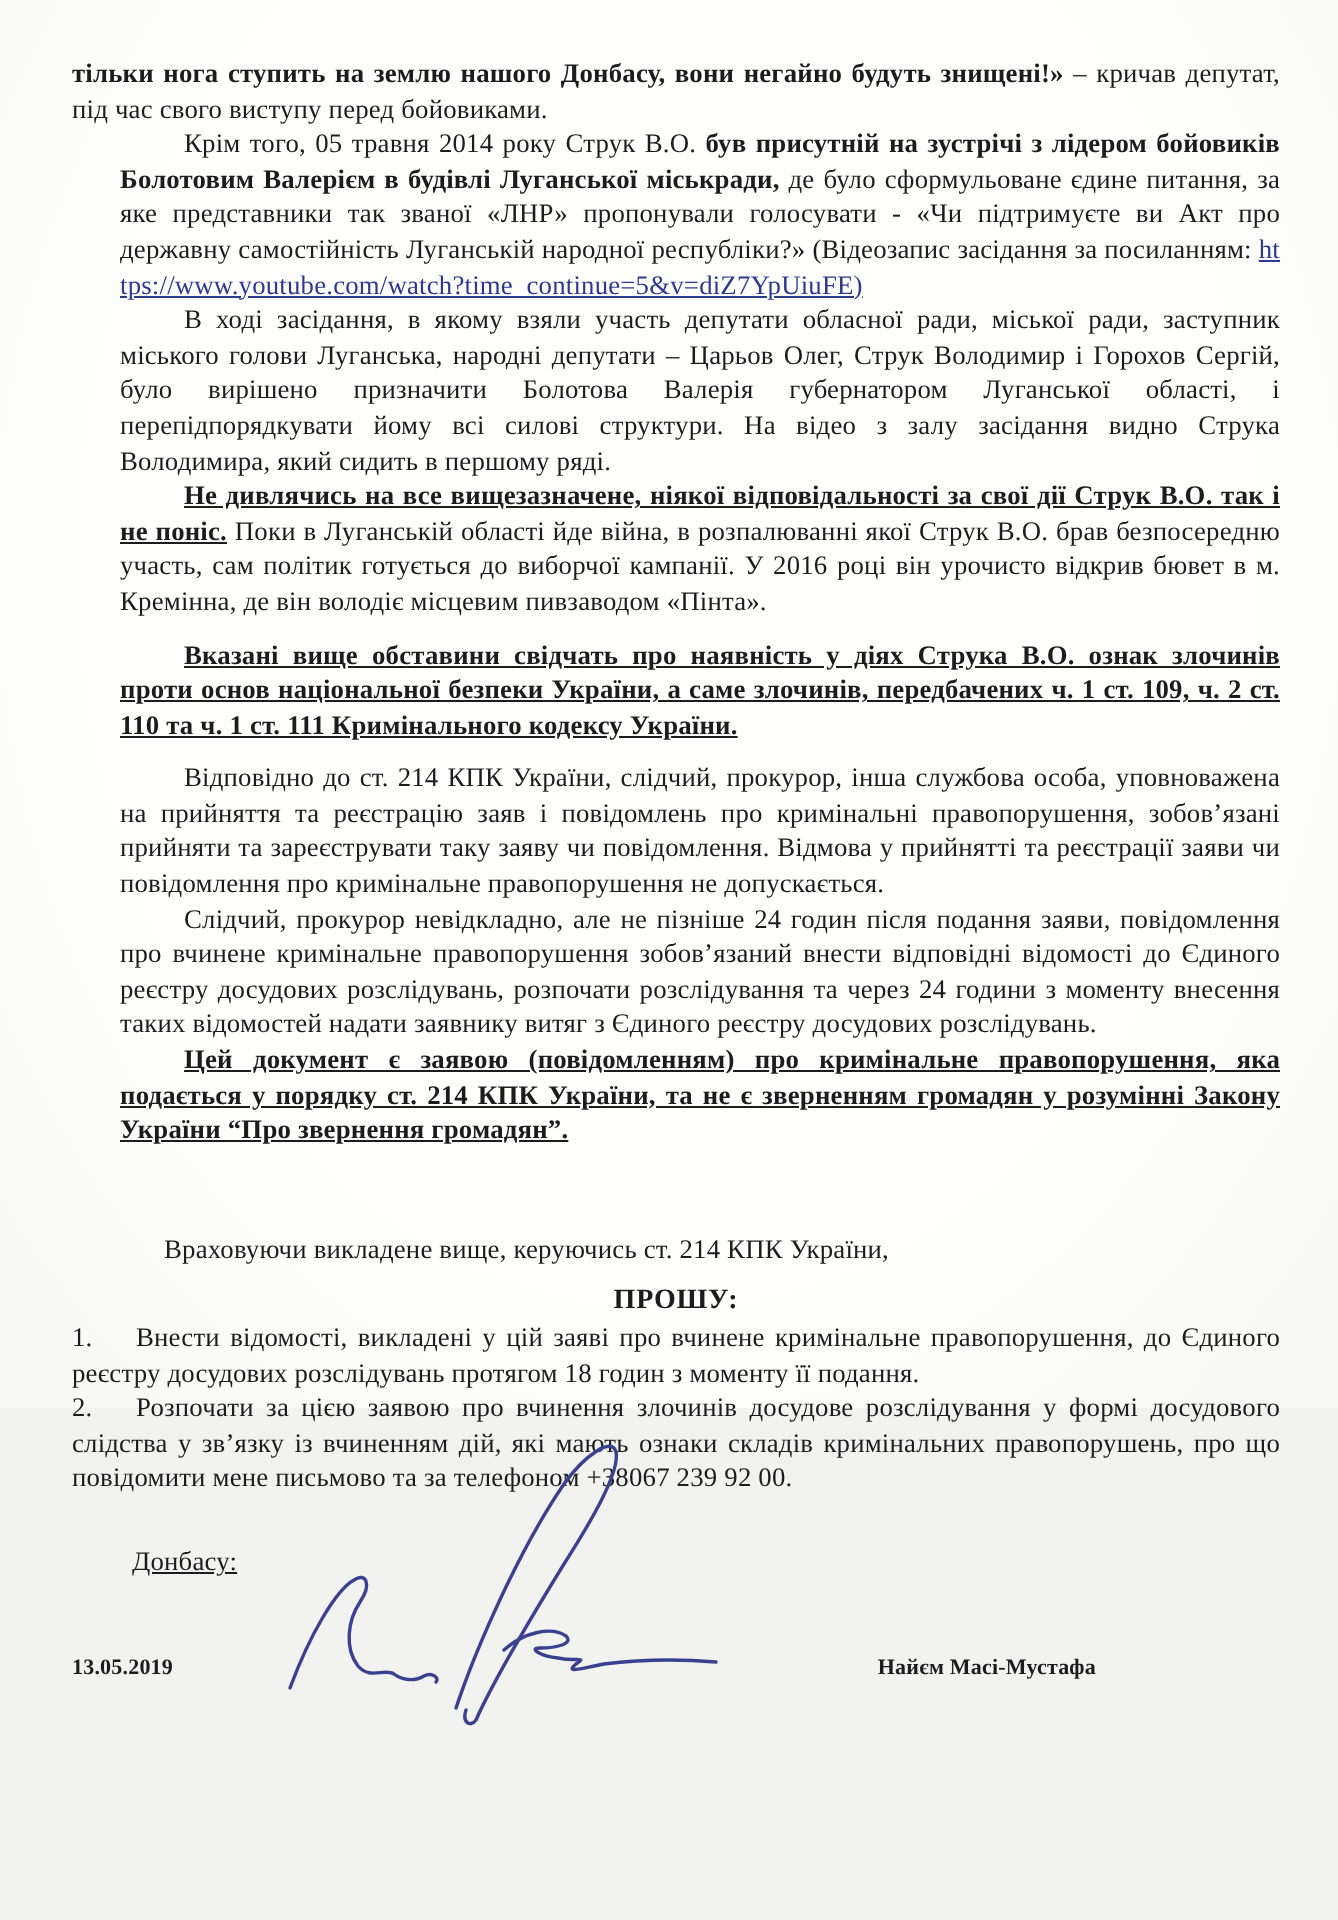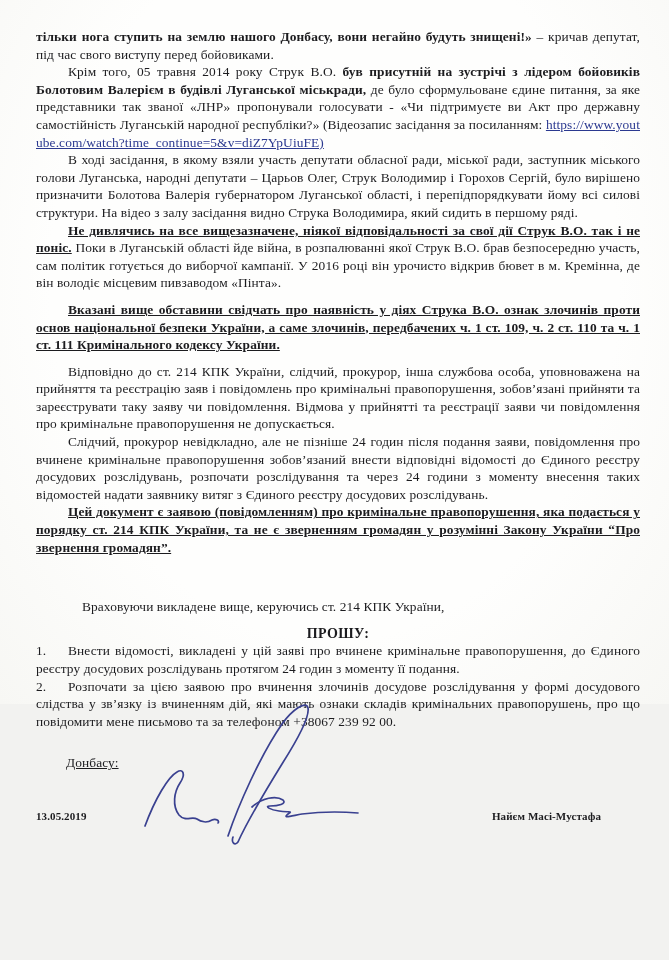--- a/index.html
+++ b/index.html
@@ -17,21 +17,21 @@
   }
   .doc{
     position:absolute;
     left:36px;top:28px;width:604px;
     font-size:13.4px;
     line-height:17.6px;
     text-align:justify;
     letter-spacing:.1px;
   }
   .para{margin:0;}
-  .para.indent-normal{text-indent:32px;}
+  .para.indent-normal{text-indent:32px;margin-left:24px;}
   .para.indent-wide{text-indent:46px;}
   .para.gap-sm{margin-top:9px;}
   .para.gap-xl{margin-top:42px;}
   .para.left{text-align:left;}
   .seg-regular{font-weight:normal;}
   .seg-bold{font-weight:bold;}
   .seg-bold-underline{font-weight:bold;text-decoration:underline;}
   .seg-link{color:#2b3990;text-decoration:underline;word-break:break-all;cursor:pointer;}
   .heading-center{
     text-align:center;font-weight:bold;
@@ -41,21 +41,21 @@
   .attach-label{
     margin:24px 0 0 30px;text-align:left;
     text-decoration:underline;
   }
   .sig-row{
     position:relative;
     margin-top:36px;
     display:flex;justify-content:space-between;align-items:baseline;
     font-weight:bold;font-size:11px;text-align:left;
   }
-  .sig-name{margin-right:39px;padding-left:36px;}
+  .sig-name{margin-right:92px;padding-left:36px;}
   .signature-svg{
     position:absolute;left:94px;top:-114px;
     pointer-events:none;
   }
 </style>
 </head>
 <body>
 
 <div class="page">
   <div class="doc">
@@ -68,21 +68,21 @@
         <p class="para indent-normal gap-sm"><span class="seg-bold-underline">Вказані вище обставини свідчать про наявність у діях Струка В.О. ознак злочинів проти основ національної безпеки України, а саме злочинів, передбачених ч. 1 ст. 109, ч. 2 ст. 110 та ч. 1 ст. 111 Кримінального кодексу України.</span></p>
         <p class="para indent-normal gap-sm"><span class="seg-regular">Відповідно до ст. 214 КПК України, слідчий, прокурор, інша службова особа, уповноважена на прийняття та реєстрацію заяв і повідомлень про кримінальні правопорушення, зобов’язані прийняти та зареєструвати таку заяву чи повідомлення. Відмова у прийнятті та реєстрації заяви чи повідомлення про кримінальне правопорушення не допускається.</span></p>
         <p class="para indent-normal"><span class="seg-regular">Слідчий, прокурор невідкладно, але не пізніше 24 годин після подання заяви, повідомлення про вчинене кримінальне правопорушення зобов’язаний внести відповідні відомості до Єдиного реєстру досудових розслідувань, розпочати розслідування та через 24 години з моменту внесення таких відомостей надати заявнику витяг з Єдиного реєстру досудових розслідувань.</span></p>
         <p class="para indent-normal"><span class="seg-bold-underline">Цей документ є заявою (повідомленням) про кримінальне правопорушення, яка подається у порядку ст. 214 КПК України, та не є зверненням громадян у розумінні Закону України “Про звернення громадян”.</span></p>
         <p class="para indent-wide gap-xl left"><span class="seg-regular">Враховуючи викладене вище, керуючись ст. 214 КПК України,</span></p>
       </div>
 
     <p class="para heading-center">ПРОШУ:</p>
 
     <div id="petition-items">
-        <p class="para hang"><span class="num">1.</span><span>Внести відомості, викладені у цій заяві про вчинене кримінальне правопорушення, до Єдиного реєстру досудових розслідувань протягом 24 годин з моменту її подання.</span></p>
+        <p class="para hang"><span class="num">1.</span><span>Внести відомості, викладені у цій заяві про вчинене кримінальне правопорушення, до Єдиного реєстру досудових розслідувань протягом 18 годин з моменту її подання.</span></p>
         <p class="para hang"><span class="num">2.</span><span>Розпочати за цією заявою про вчинення злочинів досудове розслідування у формі досудового слідства у зв’язку із вчиненням дій, які мають ознаки складів кримінальних правопорушень, про що повідомити мене письмово та за телефоном +38067 239 92 00.</span></p>
       </div>
 
     <p class="para attach-label">Донбасу:</p>
 
     <div id="attachment-items">
       </div>
 
     <div class="sig-row">
       <span>13.05.2019</span>

